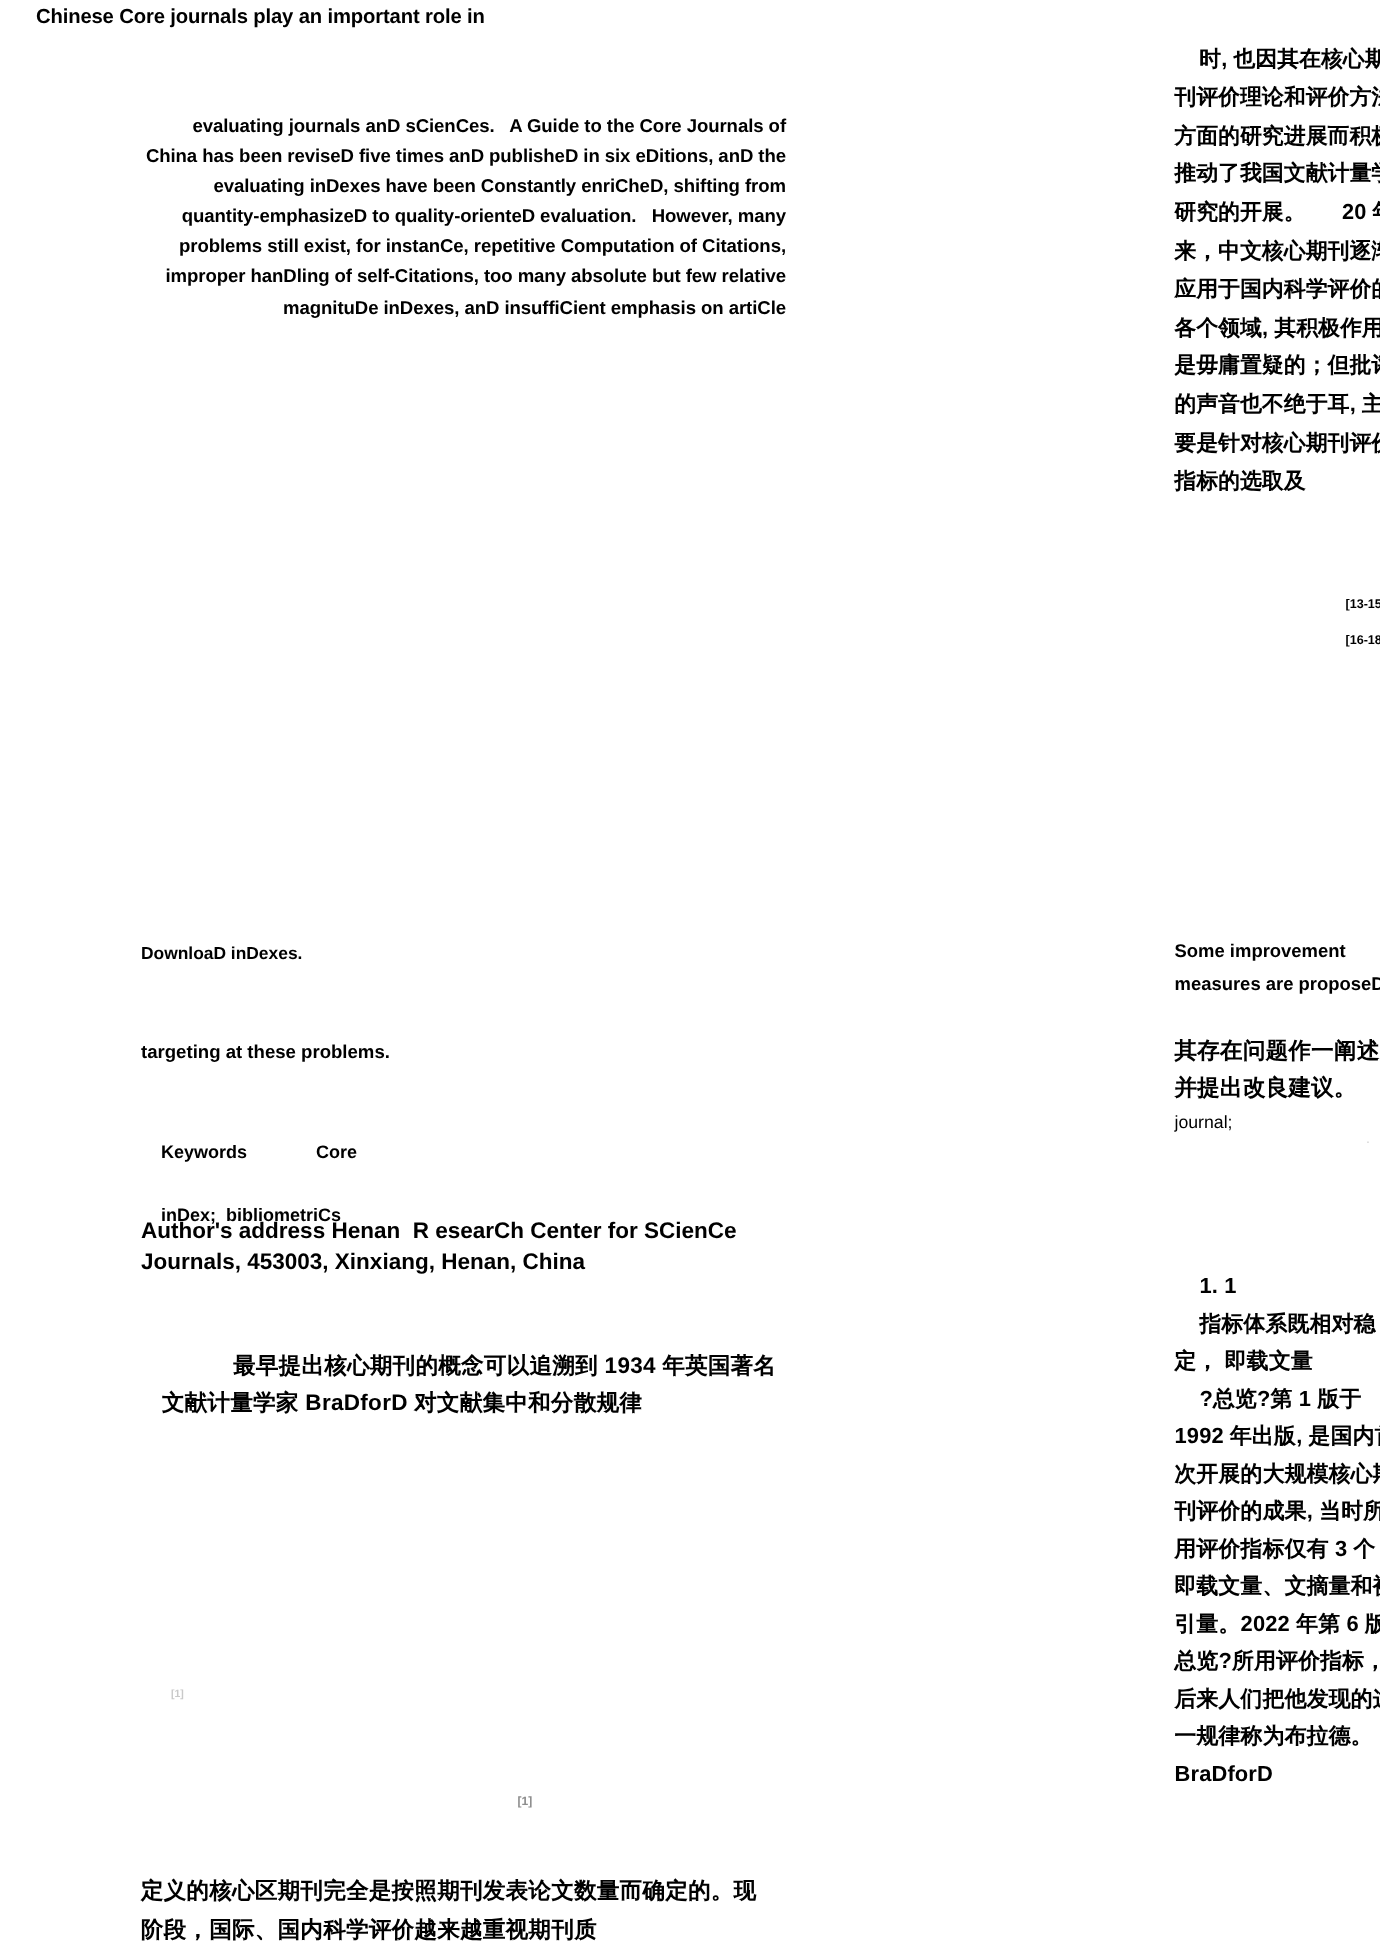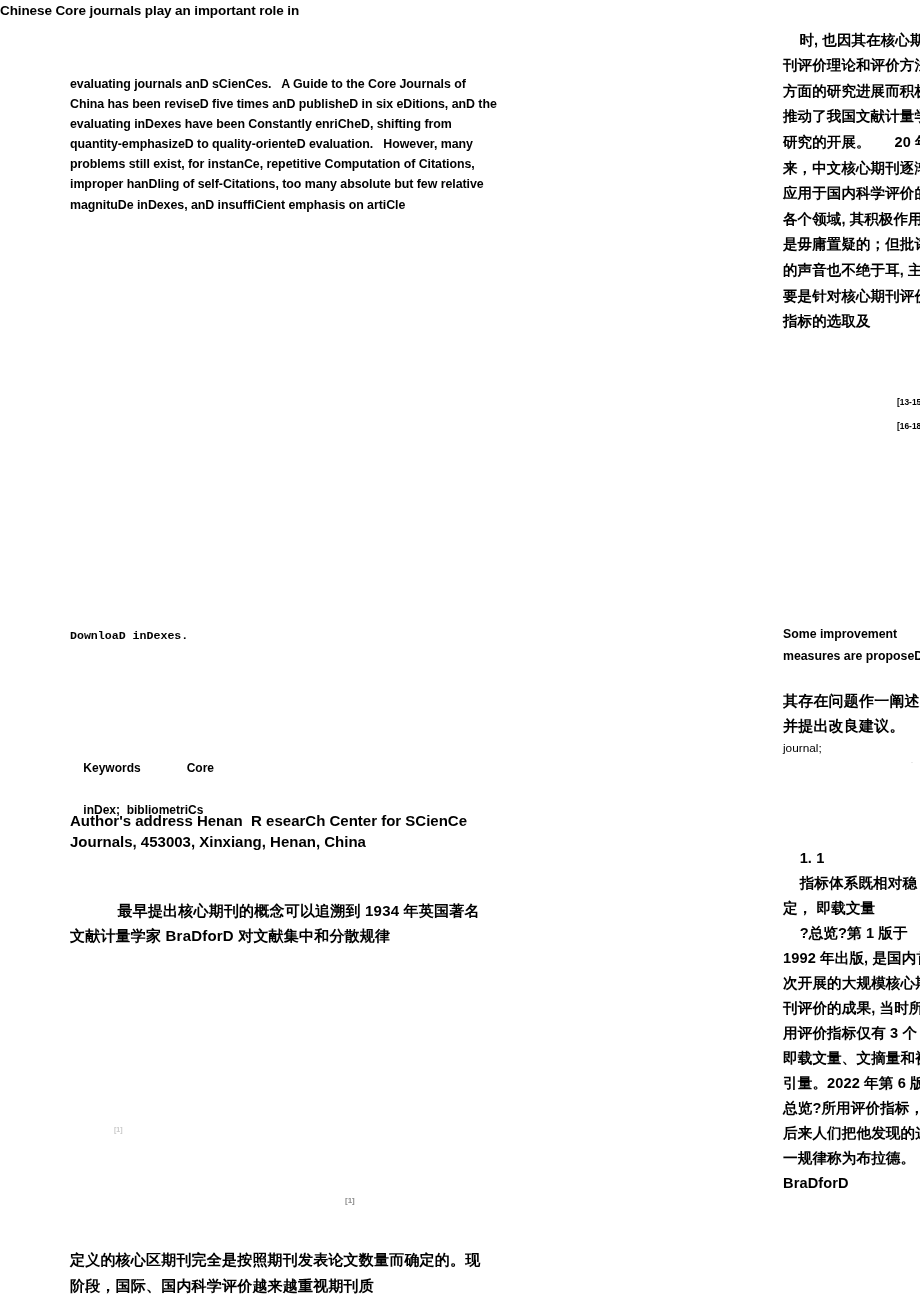--- a/index.html
+++ b/index.html
@@ -21,45 +21,46 @@
     width: 920px;
     height: 1302px;
     background: #ffffff;
     overflow: hidden;
   }
   .blk {
     position: absolute;
     font-weight: bold;
     color: #000;
     white-space: pre-wrap;
+    padding-left: 24px;
   }
   
   #title-line {
     left: 0px;
     top: 2px;
     width: 420px;
     font-size: 13.5px;
     line-height: 18px;
     letter-spacing: -0.1px;
   }
   #abstract-body {
     left: 70px;
     top: 74px;
     width: 430px;
     font-size: 12.4px;
     line-height: 20.1px;
     letter-spacing: -0.05px;
+    text-align: right;
   }
   #download-line {
     left: 70px;
     top: 626px;
     width: 400px;
     font-size: 11.6px;
     line-height: 19px;
-    font-family: Liberation Mono, monospace;
   }
   #targeting-line {
     left: 70px;
     top: 692px;
     width: 400px;
     font-size: 12.4px;
     line-height: 19px;
   }
   #keywords-block {
     left: 70px;
@@ -70,21 +71,21 @@
   }
   #keywords-block .kwgap { display: inline-block; width: 46px; }
   #author-address {
     left: 70px;
     top: 810px;
     width: 430px;
     font-size: 15px;
     line-height: 21px;
   }
   #body-cn-1 {
-    left: 70px;
+    left: 84px;
     top: 873px;
     width: 420px;
     font-size: 15px;
     line-height: 25px;
     letter-spacing: 0.2px;
   }
   #body-cn-1 .indent { display: inline-block; width: 30px; }
   #body-cn-2 {
     left: 70px;
     top: 1249px;
@@ -169,20 +170,21 @@
 <body>
 
 <div class="page">
 
   <div class="blk" id="title-line">Chinese Core journals play an important role in</div>
 
   <div class="blk" id="abstract-body">evaluating journals anD sCienCes.   A Guide to the Core Journals of China has been reviseD five times anD publisheD in six eDitions, anD the evaluating inDexes have been Constantly enriCheD, shifting from quantity-emphasizeD to quality-orienteD evaluation.   However, many problems still exist, for instanCe, repetitive Computation of Citations, improper hanDling of self-Citations, too many absolute but few relative magnituDe inDexes, anD insuffiCient emphasis on artiCle</div>
 
   <div class="blk" id="download-line">DownloaD inDexes.</div>
 
+  <div class="blk" id="targeting-line">targeting at these problems.</div>
 
   <div class="blk" id="keywords-block">
     <span>Keywords</span><span class="kwgap"></span><span>Core</span><br>
     <span>inDex;  bibliometriCs</span>
   </div>
 
   <div class="blk" id="author-address">Author's address Henan  R esearCh Center for SCienCe Journals, 453003, Xinxiang, Henan, China</div>
 
   <div class="blk" id="body-cn-1">
     <span class="indent"></span><span>最早提出核心期刊的概念可以追溯到 1934 年英国著名文献计量学家 BraDforD 对文献集中和分散规律</span>

